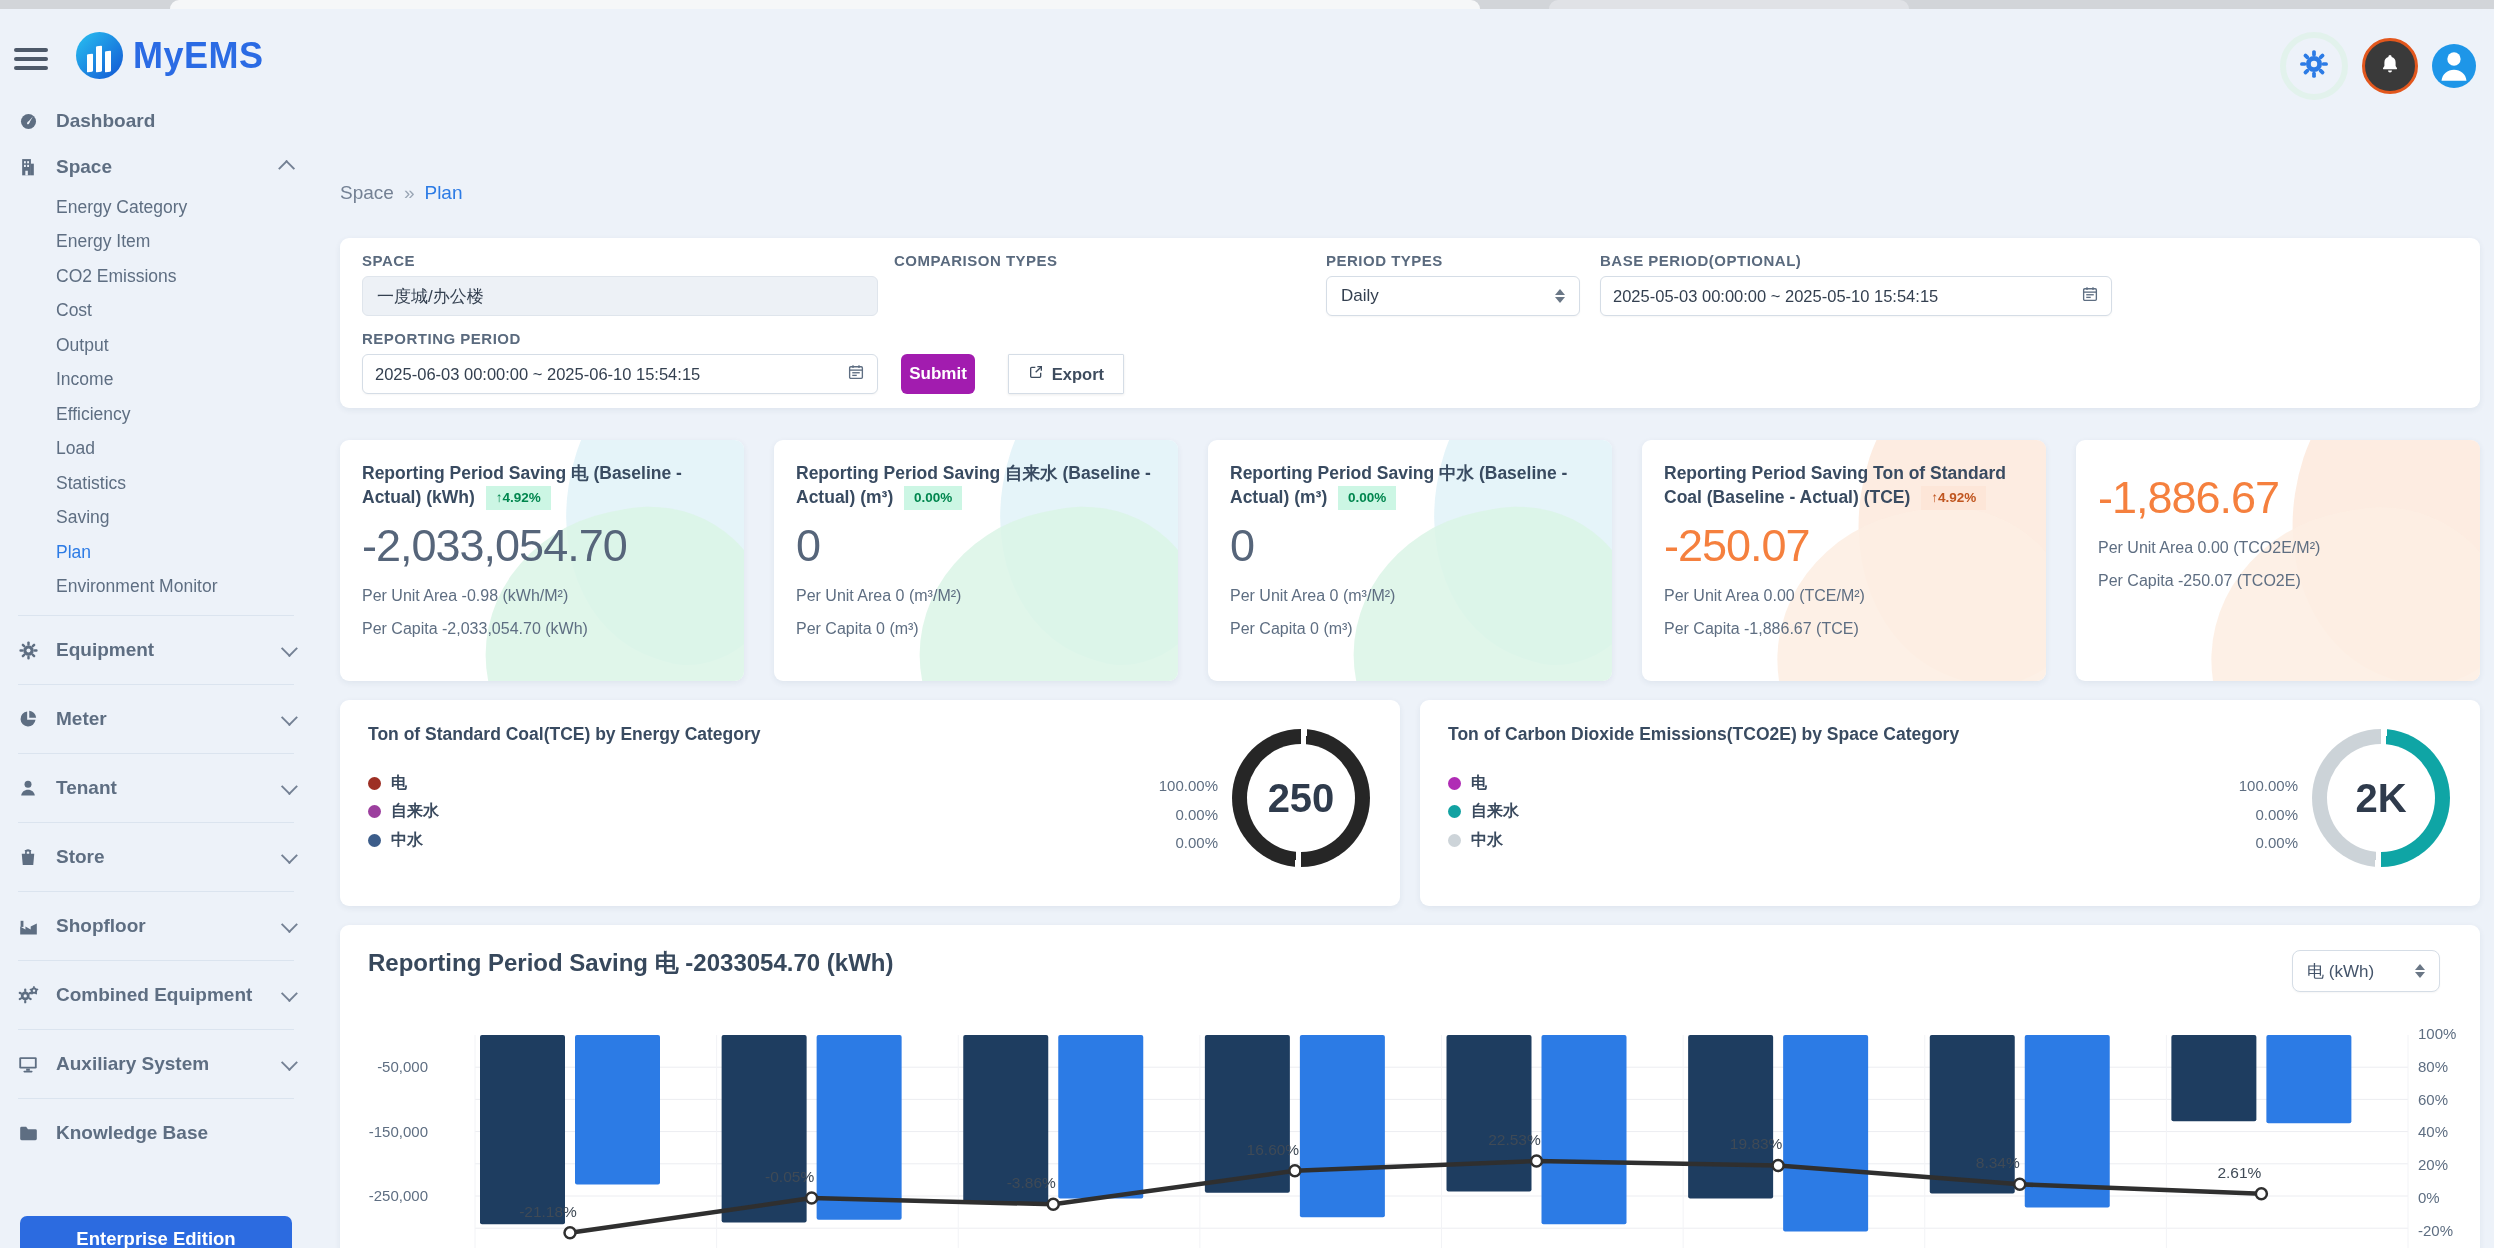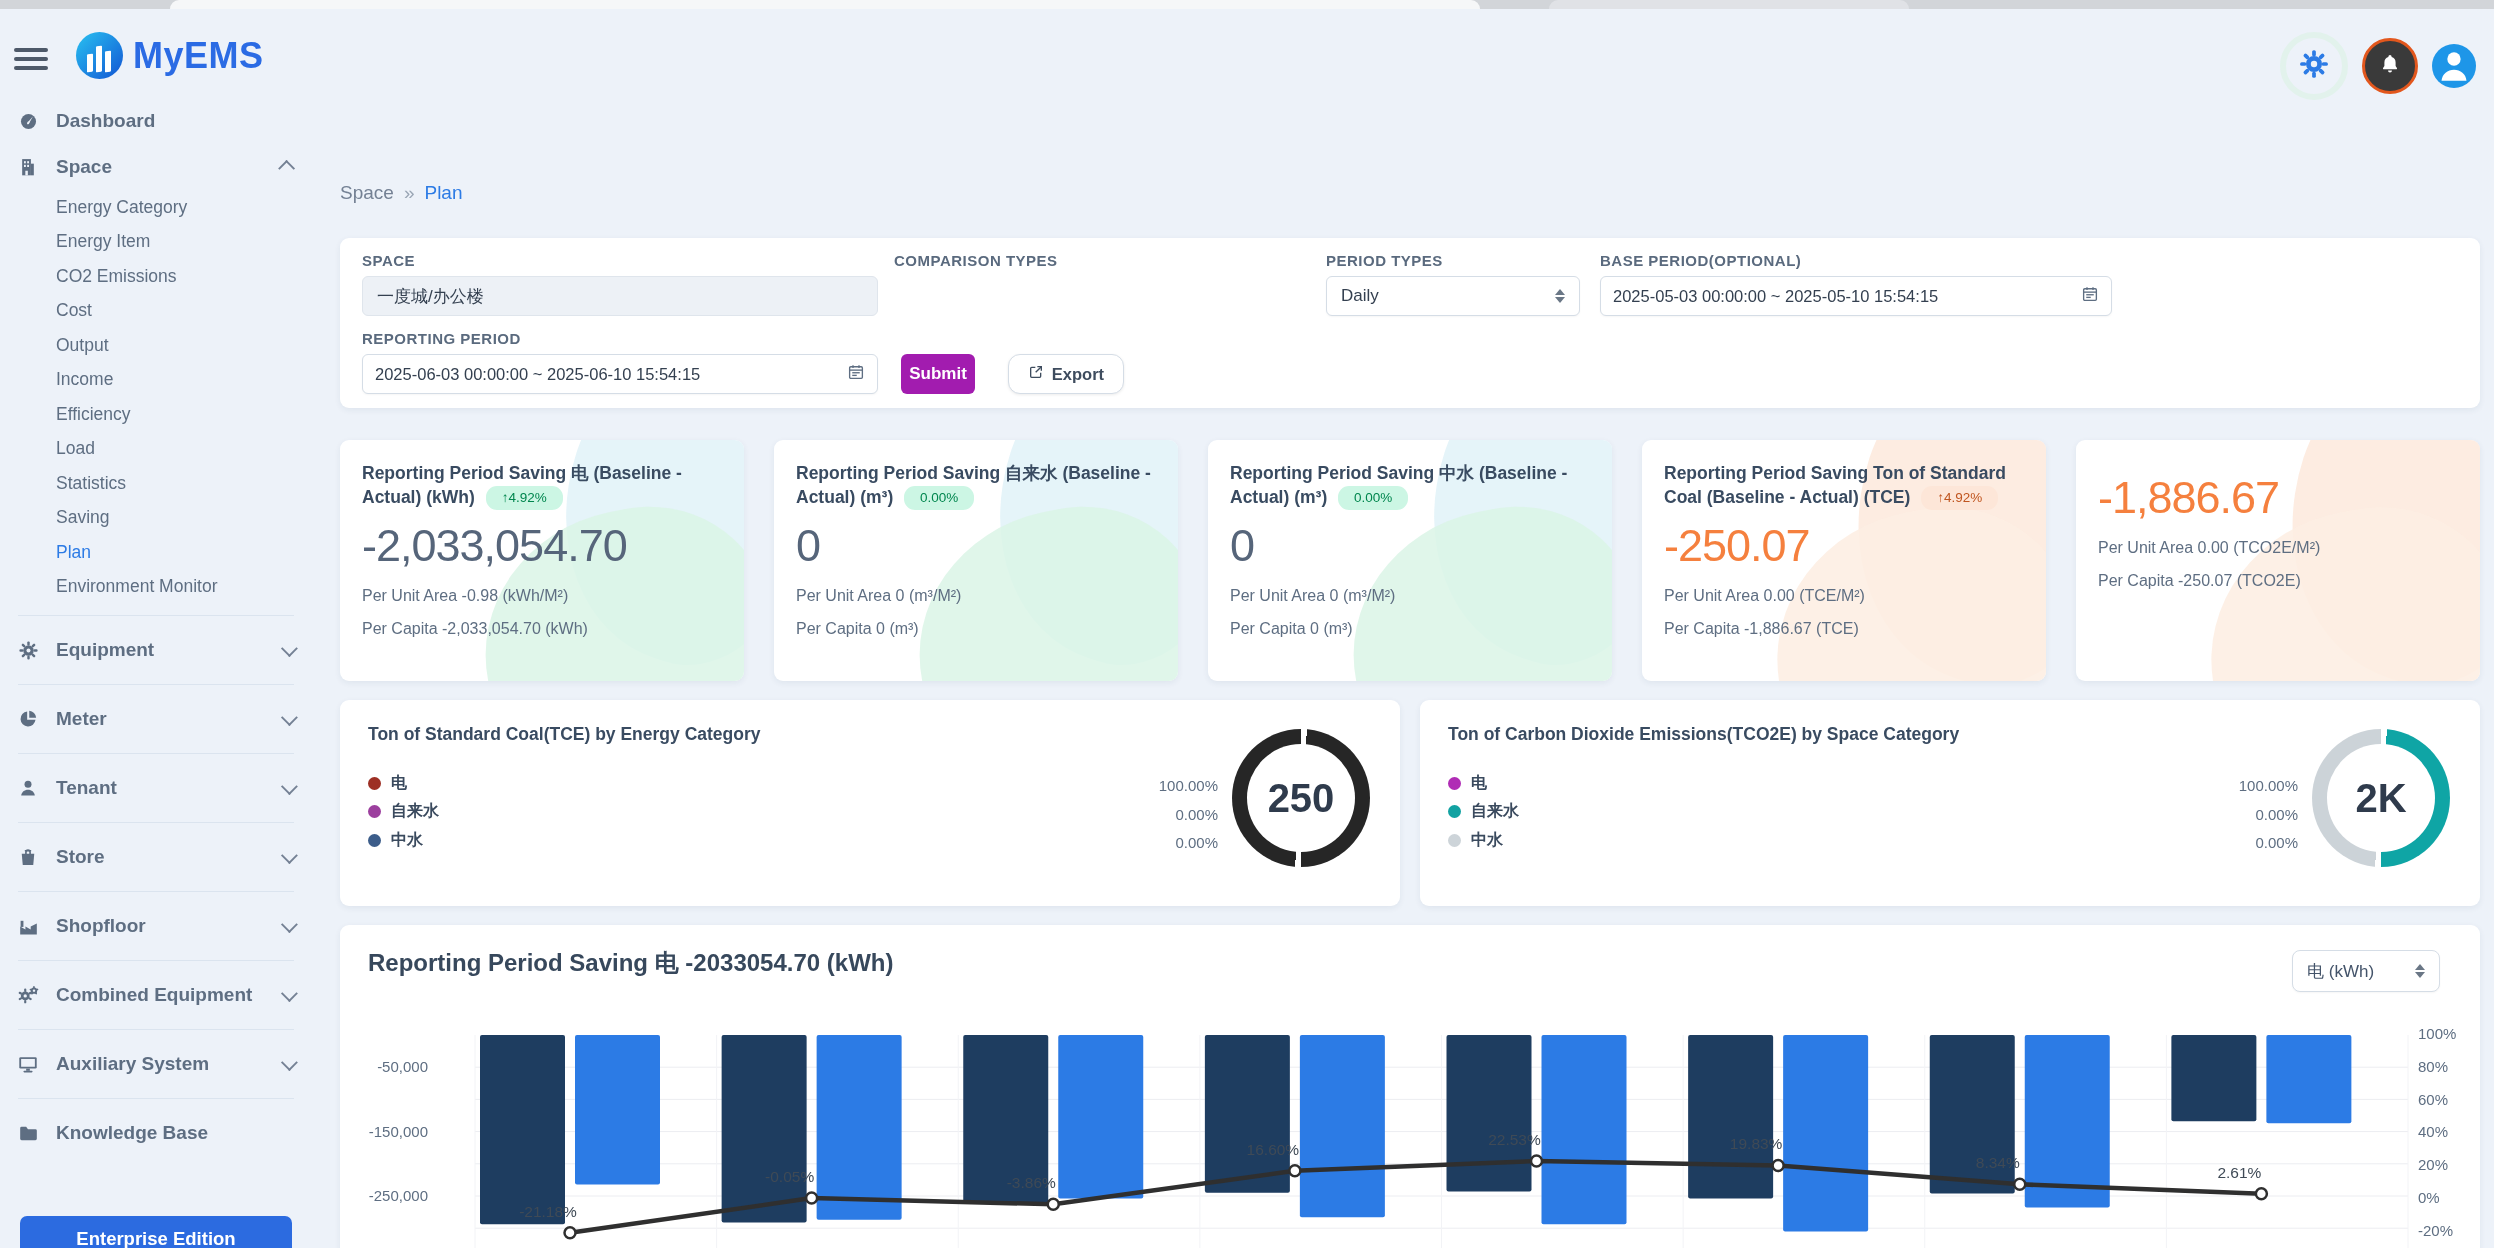--- a/index.html
+++ b/index.html
@@ -50,33 +50,33 @@
   .selectbox{background:#fff;border:1px solid #d5dde6;display:flex;align-items:center;padding:0 14px;cursor:pointer;box-shadow:0 1px 2px rgba(0,0,0,.04)}
   .selectbox .val{flex:1}
   .datebox{background:#fff;border:1px solid #d5dde6;display:flex;align-items:center;padding:0 12px;cursor:pointer;box-shadow:0 1px 2px rgba(0,0,0,.04)}
   .datebox .dtext{flex:1;font-size:16.5px}
   .updown{display:inline-flex;flex-direction:column;gap:2.5px}
   .updown i{width:0;height:0;border-left:5px solid transparent;border-right:5px solid transparent}
   .updown .u{border-bottom:6px solid #6a7786}
   .updown .d{border-top:6px solid #6a7786}
   .submit-btn{position:absolute;left:561px;top:116px;width:74px;height:40px;background:#a21caf;border:none;border-radius:6px;
       color:#fff;font-size:17px;font-weight:700;cursor:pointer;font-family:inherit}
-  .export-btn{position:absolute;left:668px;top:116px;width:116px;height:40px;background:#fff;border:1px solid #d5dde6;border-radius:12px;
+  .export-btn{position:absolute;left:668px;top:116px;width:116px;height:40px;background:#fff;border:1px solid #d5dde6;border-radius:1px;
       color:#3e4c5e;font-size:16.5px;font-weight:600;cursor:pointer;display:flex;align-items:center;justify-content:center;gap:8px;
       box-shadow:0 1px 3px rgba(0,0,0,.08);font-family:inherit}
   
   .stat-card{top:440px;width:404px;height:241px;padding:22px 22px;box-sizing:border-box;overflow:hidden}
   .stat-card>*{position:relative;z-index:1}
   .stat-card::before,.stat-card::after{content:'';position:absolute;z-index:0}
   .deco-green::before{top:-80px;right:-60px;width:240px;height:300px;background:#def1f7;opacity:.8;border-radius:45% 55% 40% 60%;transform:rotate(18deg)}
   .deco-green::after{bottom:-100px;right:-30px;width:290px;height:270px;background:#daf5e6;opacity:.85;border-radius:55% 45% 50% 50%;transform:rotate(-12deg)}
   .deco-orange::before{top:-80px;right:-70px;width:260px;height:320px;background:#fbdfcd;opacity:.6;border-radius:45% 55% 40% 60%;transform:rotate(18deg)}
   .deco-orange::after{bottom:-110px;right:-30px;width:300px;height:280px;background:#fdeee3;opacity:.9;border-radius:55% 45% 50% 50%;transform:rotate(-10deg)}
   .sc-title{font-size:17.5px;font-weight:600;color:#394b61;line-height:1.36}
-  .badge{display:inline-block;border-radius:11px;padding:3px 16px;font-size:13.5px;font-weight:400;margin-left:6px;vertical-align:1px;white-space:nowrap}
+  .badge{display:inline-block;border-radius:0;padding:3px 10px;font-size:13.5px;font-weight:700;margin-left:6px;vertical-align:1px;white-space:nowrap}
   .badge-green{background:#ccf6e4;color:#00864e}
   .badge-orange{background:#fde6d8;color:#c0551f}
   .sc-value{font-size:45px;margin-top:10px;color:#56657a;font-weight:500;letter-spacing:-1px}
   .sc-value.orange{color:#f5803e}
   .sc-meta{font-size:16px;color:#5e6e82;margin-top:15px}
   
   .donut-card{top:700px;width:1060px;height:206px;padding:24px 28px;box-sizing:border-box}
   .dc-title{font-size:17.5px;font-weight:600;color:#394b61}
   .legend{margin-top:24px}
   .legend-row{height:28.5px;display:flex;align-items:center;cursor:pointer}

